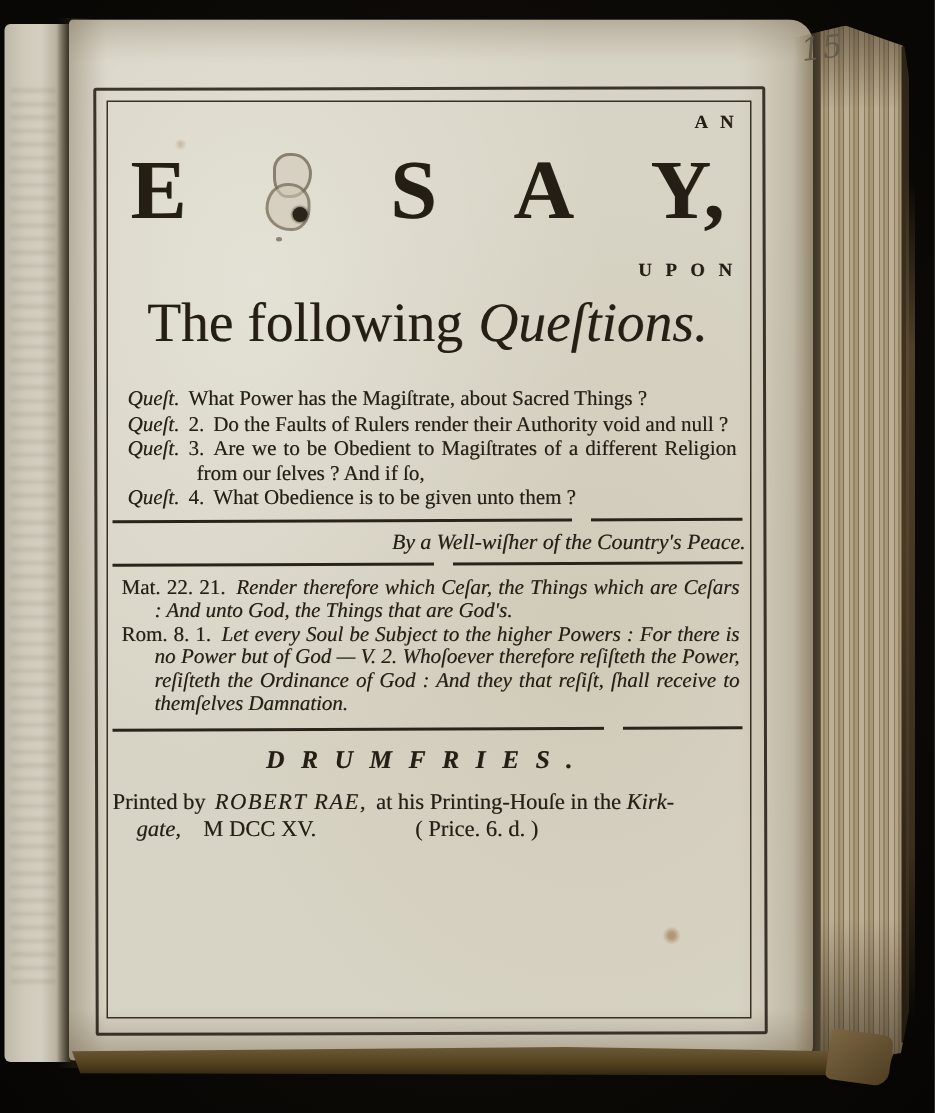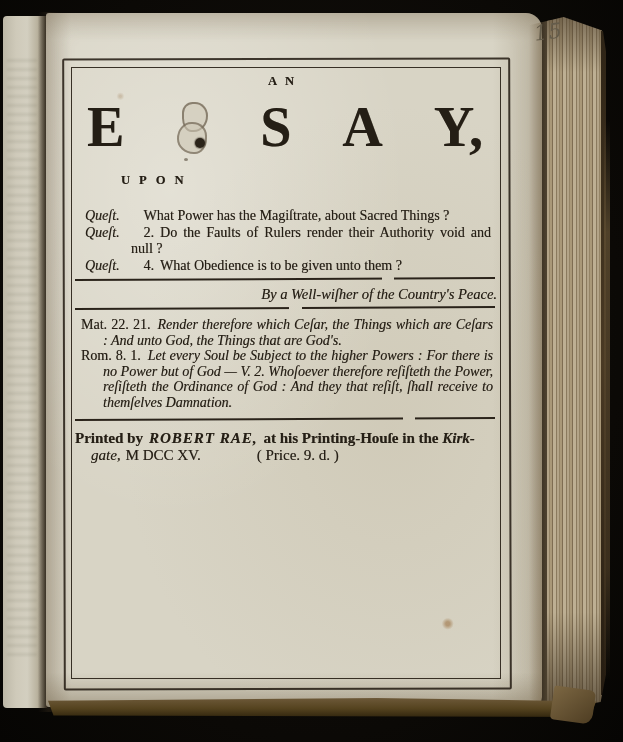--- a/index.html
+++ b/index.html
@@ -79,54 +79,54 @@
   .frame-inner{
     position:absolute;left:25px;top:54px;width:428px;height:610px;
     border:1.6px solid rgba(38,30,20,.9);
   }
   
   .content{
     position:absolute;left:27px;top:55px;width:424px;height:606px;
     color:#241e15;text-shadow:.3px .3px .4px rgba(40,30,18,.5);
     overflow:hidden;
   }
-  .an{margin-top:6px;text-align:center;font-size:12.5px;font-weight:700;letter-spacing:8px;line-height:14px;}
+  .an{margin-top:6px;text-align:right;font-size:12.5px;font-weight:700;letter-spacing:8px;line-height:14px;}
   .essay-row{display:flex;justify-content:space-between;align-items:baseline;
     padding:0 14px;margin-top:8px;height:66px;font-size:56px;font-weight:700;line-height:62px;}
   .blob{position:relative;width:34px;height:56px;align-self:flex-start;margin-top:6px;}
   .blob-top{position:absolute;left:7px;top:0;width:22px;height:26px;
     border:2px solid rgba(75,62,44,.55);border-radius:45% 55% 60% 40%/40% 50% 60% 50%;
     background:rgba(205,198,180,.55);}
   .blob-bottom{position:absolute;left:2px;top:20px;width:26px;height:28px;
     border:2px solid rgba(75,62,44,.5);border-radius:50% 50% 42% 58%/55% 45% 50% 50%;
     background:rgba(205,198,180,.6);}
   .blob-dot{position:absolute;left:20px;top:36px;width:10px;height:10px;border-radius:50%;
     background:#2b241a;box-shadow:0 0 1px 1px rgba(43,36,26,.4);}
   .blob-speck{position:absolute;left:9px;top:56px;width:4px;height:3px;border-radius:50%;background:rgba(70,58,42,.55);}
   .hidden-glyph{position:absolute;opacity:0;font-size:8px;}
-  .upon{margin-top:11px;text-align:left;font-size:12.5px;font-weight:700;letter-spacing:9px;line-height:14px;padding-left:48px;}
+  .upon{margin-top:11px;text-align:right;font-size:12.5px;font-weight:700;letter-spacing:9px;line-height:14px;padding-left:48px;}
   .subtitle{margin-top:7px;text-align:center;font-size:37px;line-height:44px;white-space:nowrap;}
   .subtitle .it{font-style:italic;margin-left:10px;}
   .questions{margin-top:21px;font-size:14px;line-height:16.5px;padding:0 6px 0 12px;text-align:justify;}
   .q{margin:0;padding-left:46px;text-indent:-46px;}
-  .q-label{font-style:italic;margin-right:24px;}
+  .q-label{font-style:italic;margin-right:6px;}
   .q-num{margin-right:6px;}
   .q-num:empty{display:none;margin:0;}
   .rule{height:2px;color:#2a231a;transform:rotate(-.25deg);margin:0 2px;}
   .rule-1{margin-top:4px;background-image:linear-gradient(90deg,currentColor 0 73%,transparent 73% 76%,currentColor 76% 100%);}
   .rule-2{margin-top:5px;background-image:linear-gradient(90deg,currentColor 0 51%,transparent 51% 54%,currentColor 54% 100%);}
   .rule-3{margin-top:7px;background-image:linear-gradient(90deg,currentColor 0 78%,transparent 78% 81%,currentColor 81% 100%);}
   .byline{margin-top:6px;text-align:right;font-style:italic;font-size:14.5px;line-height:16px;}
   .scripture{margin-top:8px;font-size:14px;line-height:15.6px;padding:0 4px 0 8px;text-align:justify;}
   .quote{margin:0;padding-left:22px;text-indent:-22px;font-style:italic;}
   .quote .ref{font-style:normal;margin-right:7px;}
   .place{margin-top:10px;text-align:center;font-style:italic;font-weight:600;font-size:17px;letter-spacing:11px;line-height:20px;}
   .imprint{margin-top:10px;font-size:15px;line-height:17.5px;padding:0 2px;}
-  .imp-1{margin:0;font-weight:bold;}
-  .imp-2{margin:0;padding-left:16px;display:flex;}
+  .imp-1{margin:0;}
+  .imp-2{margin:0;padding-left:16px;display:flex;gap:10px;}
   .imp-it{font-style:italic;}
   .imp-printer{font-style:italic;letter-spacing:1px;margin:0 6px;}
   .imp-price{margin-left:56px;}
   .imp-year{margin-left:5px;}
 </style>
 </head>
 <body>
 
 <div class="photo">
 
@@ -151,45 +151,50 @@
           <span class="blob-speck"></span>
           <span class="hidden-glyph">ſ</span>
         </span>
         <span>S</span>
         <span>A</span>
         <span>Y,</span>
       </div>
 
       <div class="upon">UPON</div>
 
+      <div class="subtitle">
+        <span>The following</span><span class="it">Queſtions.</span>
+      </div>
 
       <div class="questions">
         <p class="q"><span class="q-label">Queſt.</span><span>What Power has the Magiſtrate, about Sacred Things ?</span></p>
         <p class="q"><span class="q-label">Queſt.</span><span class="q-num">2.</span><span>Do the Faults of Rulers render their Authority void and null ?</span></p>
+        <p class="q"><span class="q-label">Queſt.</span><span class="q-num">3.</span><span>Are we to be Obedient to Magiſtrates of a different Religion from our ſelves ?  And if ſo,</span></p>
         <p class="q"><span class="q-label">Queſt.</span><span class="q-num">4.</span><span>What Obedience is to be given unto them ?</span></p>
       </div>
 
       <div class="rule rule-1"></div>
       <div class="byline">By a Well-wiſher of the Country's Peace.</div>
       <div class="rule rule-2"></div>
 
       <div class="scripture">
         <p class="quote"><span class="ref">Mat. 22. 21.</span><span>Render therefore which Ceſar, the Things which are Ceſars :  And unto God, the Things that are God's.</span></p>
         <p class="quote"><span class="ref">Rom. 8. 1.</span><span>Let every Soul be Subject to the higher Powers : For there is no Power but of God — V. 2. Whoſoever therefore reſiſteth the Power, reſiſteth the Ordinance of God :  And they that reſiſt, ſhall receive to themſelves Damnation.</span></p>
       </div>
 
       <div class="rule rule-3"></div>
 
+      <div class="place">DRUMFRIES.</div>
 
       <div class="imprint">
         <p class="imp-1"><span>Printed by</span><span class="imp-printer">ROBERT RAE,</span><span>at his Printing-Houſe in the</span> <span class="imp-it">Kirk-</span></p>
         <p class="imp-2">
             <span class="imp-it">gate,</span>
             <span class="imp-year">M DCC XV.</span>
-            <span class="imp-price">( Price. 9. d. )</span>
+            <span class="imp-price">( Price. 6. d. )</span>
           </p>
       </div>
 
     </div>
   </div>
 
   <div class="fore-edge">
     <div class="edge-shadow"></div>
     <div class="edge-streaks"></div>
     <div class="edge-dark"></div>

